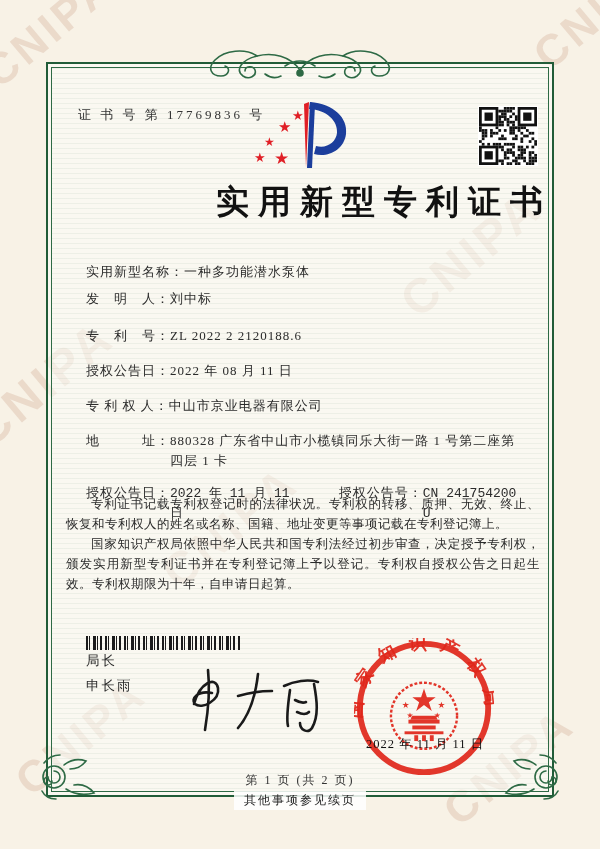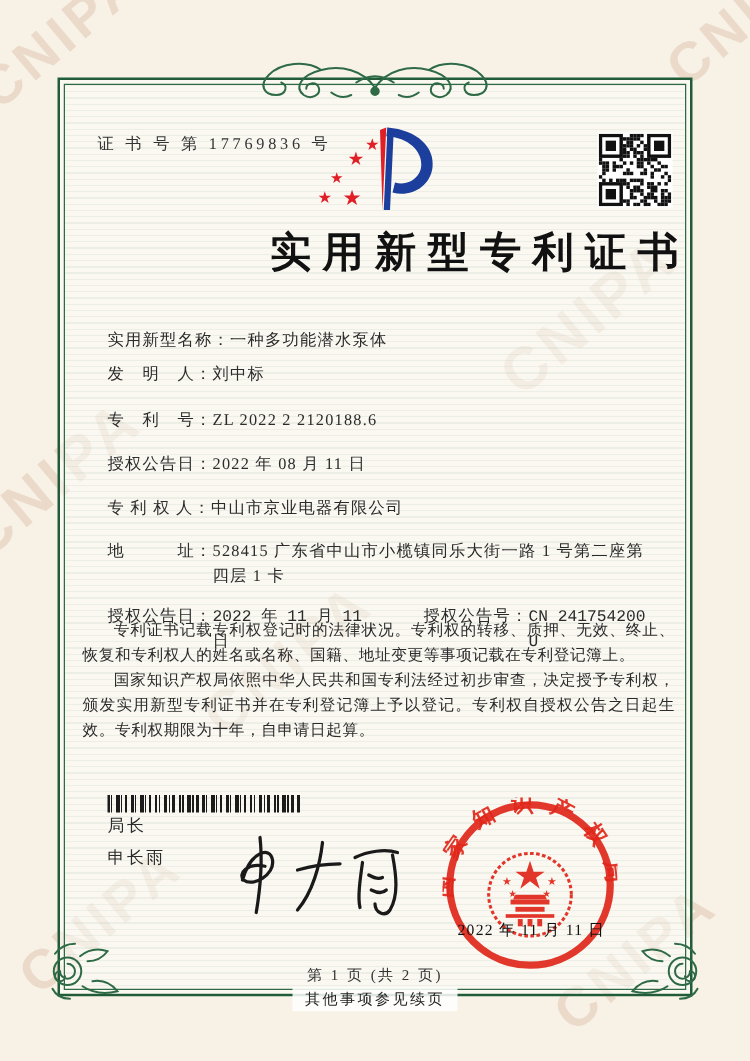--- a/index.html
+++ b/index.html
@@ -306,21 +306,21 @@
       <div class="frow" style="top:109px">
         <span class="lab">授权公告日：</span>
         <span class="val">2022 年 08 月 11 日</span>
       </div>
       <div class="frow" style="top:144px">
         <span class="lab">专 利 权 人：</span>
         <span class="val">中山市京业电器有限公司</span>
       </div>
       <div class="frow" style="top:179px">
         <span class="lab">地　　　址：</span>
-        <span class="val">528415 广东省中山市小榄镇同乐大街一路 1 号第二座第四层 1 卡</span>
+        <span class="val">880328 广东省中山市小榄镇同乐大街一路 1 号第二座第四层 1 卡</span>
       </div>
       <div class="frow" style="top:232px">
         <span class="pair">
           <span class="lab">授权公告日：</span>
           <span>2022 年 11 月 11 日</span>
         </span>
         <span class="pair" style="margin-left:40px">
           <span class="lab">授权公告号：</span>
           <span>CN 241754200 U</span>
         </span>

